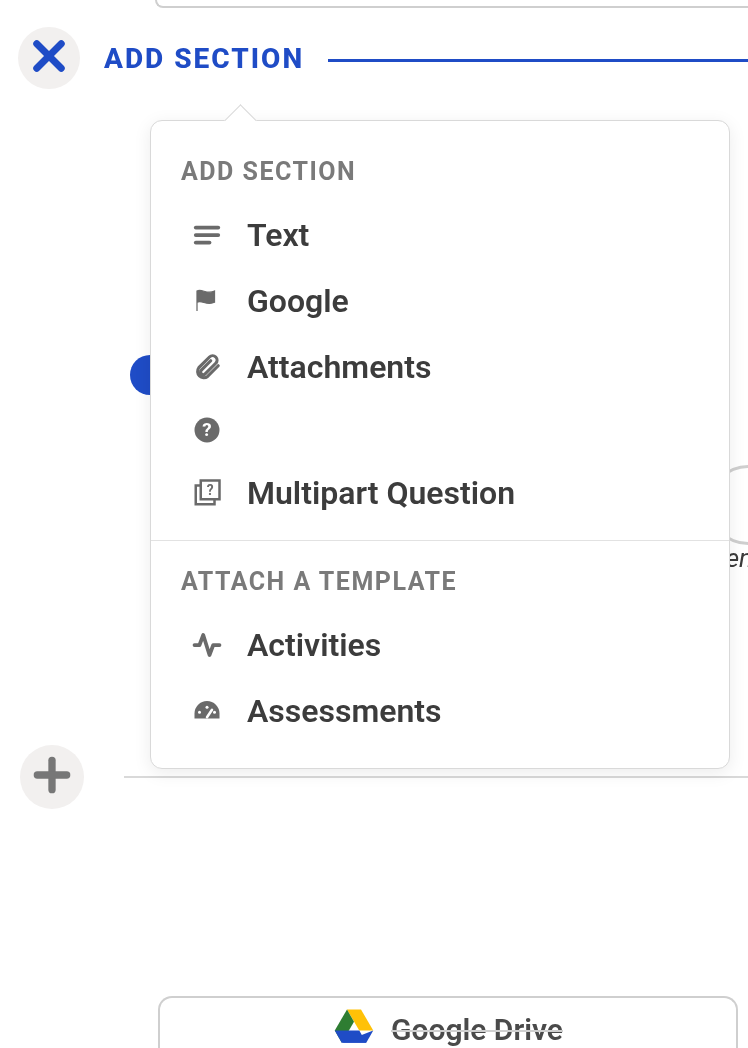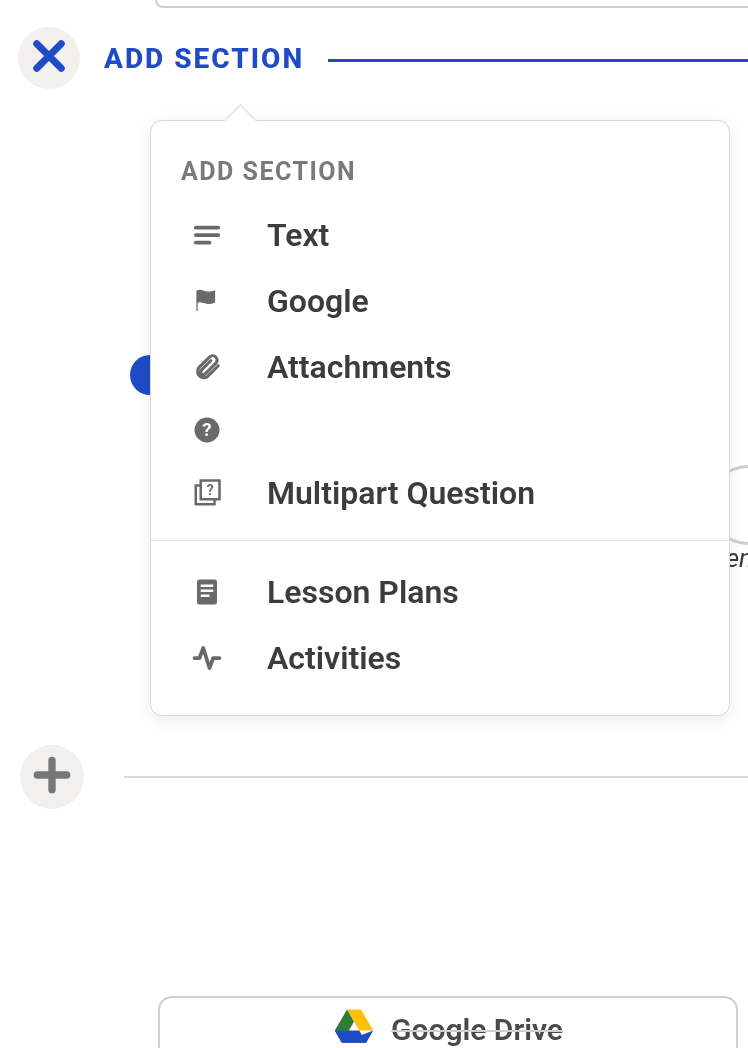--- a/index.html
+++ b/index.html
@@ -164,21 +164,21 @@
   .popover-heading {
     color: #7a7a7a;
     font-size: 25px;
     font-weight: 700;
     letter-spacing: 1.5px;
     padding: 8px 30px 16px 30px;
   }
   .popover-item {
     display: flex;
     align-items: center;
-    gap: 44px;
+    gap: 24px;
     padding: 14px 30px 14px 40px;
     color: #3c3c3c;
     font-size: 32px;
     font-weight: 600;
     cursor: pointer;
   }
   .popover-item .icon {
     width: 32px; height: 32px;
     display: flex; align-items: center; justify-content: center;
     flex: 0 0 32px;
@@ -273,43 +273,45 @@
         <rect x="3" y="6" width="15" height="15" fill="none" stroke="#6a6a6a" stroke-width="2"></rect>
         <rect x="7" y="2" width="15" height="15" fill="#fff" stroke="#6a6a6a" stroke-width="2"></rect>
         <text x="14.5" y="13.5" text-anchor="middle" font-size="11" font-weight="bold" fill="#6a6a6a">?</text>
       </svg>
     </span>
     <span>Multipart Question</span>
   </div>
 
   <div class="popover-divider"></div>
 
-
-
-  <div class="popover-item">
-    <span class="icon">
-      <svg viewBox="0 0 24 24">
-        <rect x="4" y="2" width="16" height="20" rx="2" fill="#6a6a6a"></rect>
-        <rect x="7" y="6" width="10" height="2" fill="#fff"></rect>
-        <rect x="7" y="10" width="10" height="2" fill="#fff"></rect>
-        <rect x="7" y="14" width="7" height="2" fill="#fff"></rect>
-      </svg>
-    </span>
-    <span>Lesson Plans</span>
-  </div>
+  <div class="popover-heading">ATTACH A TEMPLATE</div>
+
+
 
   <div class="popover-item">
     <span class="icon">
       <svg viewBox="0 0 24 24" fill="none" stroke="#6a6a6a" stroke-width="3" stroke-linecap="round" stroke-linejoin="round">
         <polyline points="2,12 6,12 9,4 14,20 17,12 22,12"></polyline>
       </svg>
     </span>
     <span>Activities</span>
   </div>
 
+  <div class="popover-item">
+    <span class="icon">
+      <svg viewBox="0 0 24 24">
+        <path d="M2 14 A10 10 0 0 1 22 14 L22 18 L2 18 Z" fill="#6a6a6a"></path>
+        <circle cx="6" cy="13" r="1.2" fill="#fff"></circle>
+        <circle cx="12" cy="9" r="1.2" fill="#fff"></circle>
+        <circle cx="18" cy="13" r="1.2" fill="#fff"></circle>
+        <line x1="12" y1="17" x2="16" y2="11" stroke="#fff" stroke-width="2" stroke-linecap="round"></line>
+      </svg>
+    </span>
+    <span>Assessments</span>
+  </div>
 
 
 </div>
 
 <div class="gdrive-box">
   <span class="icon">
     <svg viewBox="0 0 48 48">
       <polygon points="16,4 32,4 46,28 30,28" fill="#ffc107"></polygon>
       <polygon points="2,28 16,4 24,18 10,42" fill="#2e7d32"></polygon>
       <polygon points="10,42 46,28 38,42" fill="#1f4cc6"></polygon>

